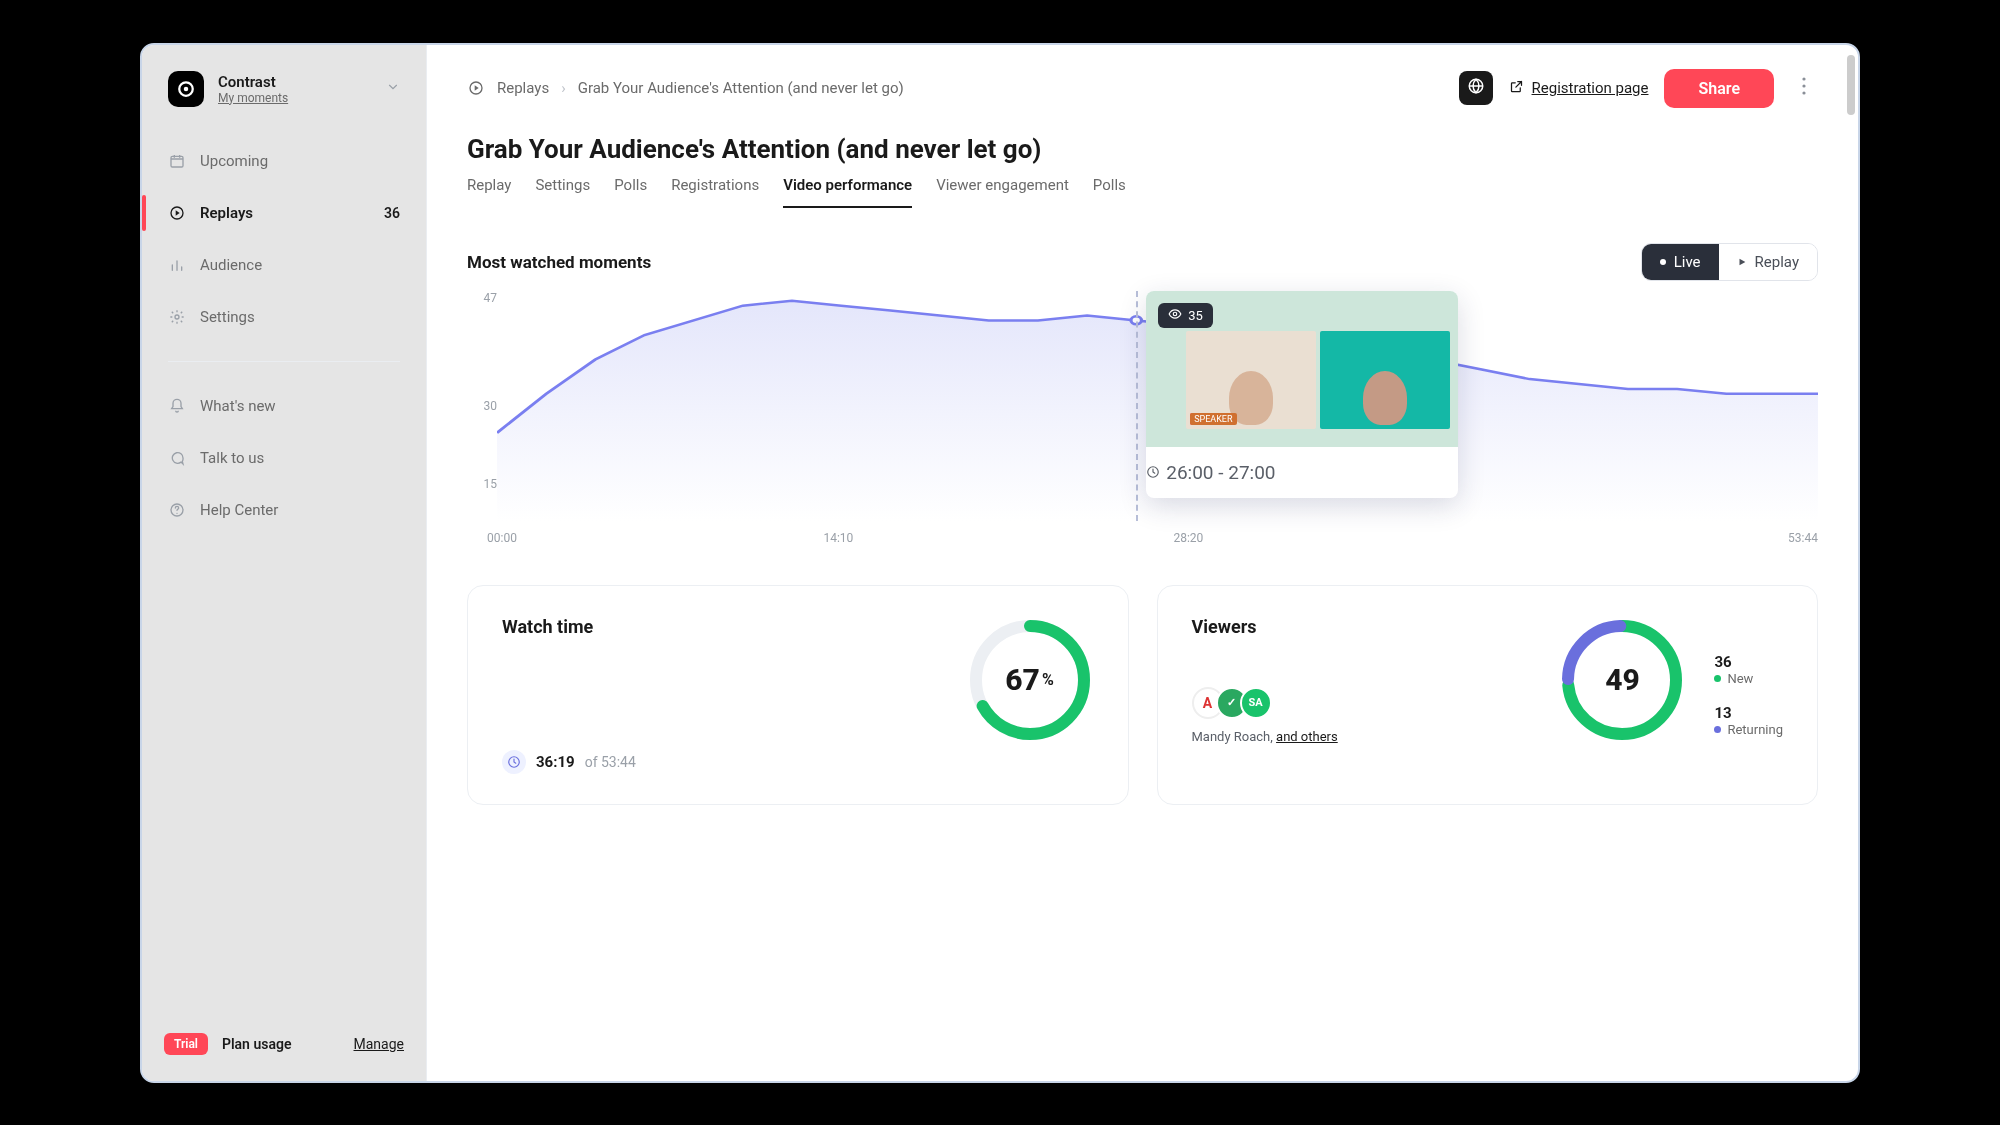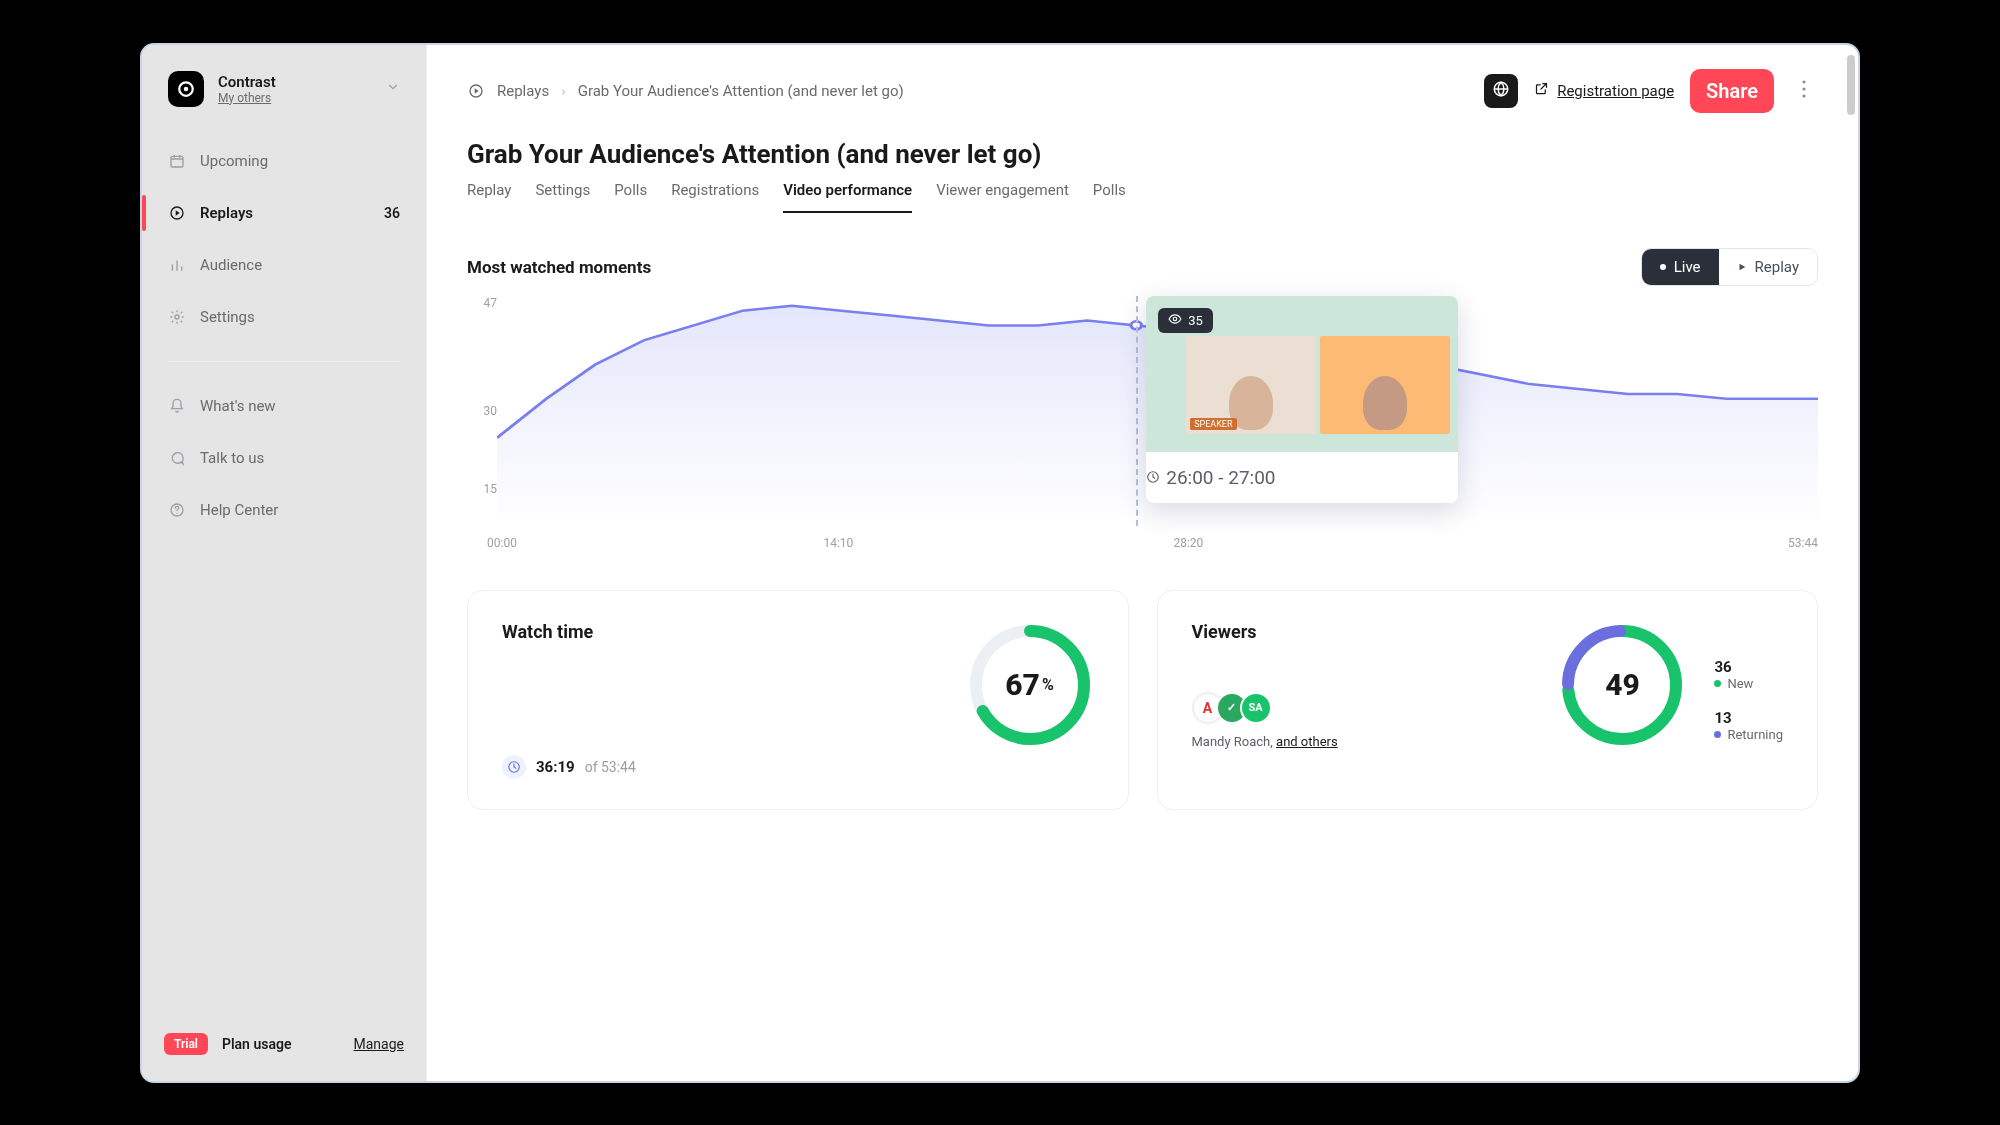--- a/index.html
+++ b/index.html
@@ -33,21 +33,21 @@
   
   .main { flex:1; padding: 24px 40px 40px 40px; overflow:hidden; position:relative; }
   .topbar { display:flex; align-items:center; gap:12px; margin-bottom: 26px; }
   .breadcrumb { display:flex; align-items:center; gap:12px; color:#6b6b6b; font-size:15px; }
   .bc-icon { width:18px; height:18px; display:flex; align-items:center; justify-content:center; }
   .bc-sep { color:#c0c4cb; }
   .bc-current { color:#6b6b6b; }
   .topbar-right { margin-left:auto; display:flex; align-items:center; gap:16px; }
   .globe-btn { width:34px; height:34px; background:#1a1a1a; border-radius:8px; display:flex; align-items:center; justify-content:center; color:#fff; cursor:pointer; }
   .reg-link { display:flex; align-items:center; gap:8px; font-size:15px; color:#1a1a1a; text-decoration:underline; cursor:pointer; }
-  .share-btn { background:#ff4757; color:#fff; border:none; border-radius:10px; padding:10px 16px; font-size:20px; font-weight:600; cursor:pointer; }
+  .share-btn { background:#ff4757; color:#fff; border:none; border-radius:10px; padding:10px 34px; font-size:16px; font-weight:600; cursor:pointer; }
   .more-btn { width:28px; height:34px; display:flex; align-items:center; justify-content:center; color:#8a8f98; cursor:pointer; }
 
   .page-title { font-size:26px; font-weight:700; color:#1a1a1a; margin-bottom: 12px; }
   .tabs { display:flex; gap:24px; border-bottom:1px solid transparent; margin-bottom: 34px; }
   .tab { font-size:15px; color:#6b6b6b; padding-bottom:12px; cursor:pointer; border-bottom:2px solid transparent; }
   .tab.active { color:#1a1a1a; font-weight:600; border-bottom-color:#1a1a1a; }
 
   .section-head { display:flex; align-items:center; margin-bottom: 10px; }
   .section-title { font-size:17px; font-weight:700; color:#1a1a1a; }
   .seg { margin-left:auto; display:flex; border:1px solid #e1e4ea; border-radius:10px; overflow:hidden; }
@@ -110,21 +110,21 @@
   <aside class="sidebar">
     <div class="workspace-switcher">
       <div class="ws-logo">
         <svg width="18" height="18" viewBox="0 0 24 24" fill="none">
             <circle cx="12" cy="12" r="9" stroke="#fff" stroke-width="3"></circle>
             <circle cx="12" cy="12" r="3" fill="#fff"></circle>
           </svg>
       </div>
       <div class="ws-text">
         <div class="ws-name">Contrast</div>
-        <div class="ws-sub">My others</div>
+        <div class="ws-sub">My moments</div>
       </div>
       <div class="ws-chevron">
         <svg width="14" height="14" viewBox="0 0 24 24">
             <path d="M6 9l6 6 6-6" stroke="currentColor" stroke-width="2" fill="none" stroke-linecap="round"></path>
           </svg>
       </div>
     </div>
 
     <nav class="nav">
       <div class="nav-item">
@@ -292,21 +292,21 @@
                     <path d="M2 12s3.5-7 10-7 10 7 10 7-3.5 7-10 7S2 12 2 12z" stroke="currentColor" stroke-width="2"></path>
                     <circle cx="12" cy="12" r="3" stroke="currentColor" stroke-width="2"></circle>
                   </svg></span>
               <span>35</span>
             </div>
             <div class="tt-video">
               <div class="tt-pane" style="background:#eadfd2">
                   <div class="tt-face"></div>
                   <span class="tt-label">LIVE</span>
                 </div>
-              <div class="tt-pane" style="background:#fdba74">
+              <div class="tt-pane" style="background:#14b8a6">
                   <div class="tt-face" style="background:#c49a85"></div>
                   <span class="tt-label" style="background:#d07030">SPEAKER</span>
                 </div>
             </div>
           </div>
           <div class="tt-time">
             <span><svg width="14" height="14" viewBox="0 0 24 24" fill="none">
                   <circle cx="12" cy="12" r="9" stroke="currentColor" stroke-width="2"></circle>
                   <path d="M12 7v5l3 2" stroke="currentColor" stroke-width="2" stroke-linecap="round"></path>
                 </svg></span>

